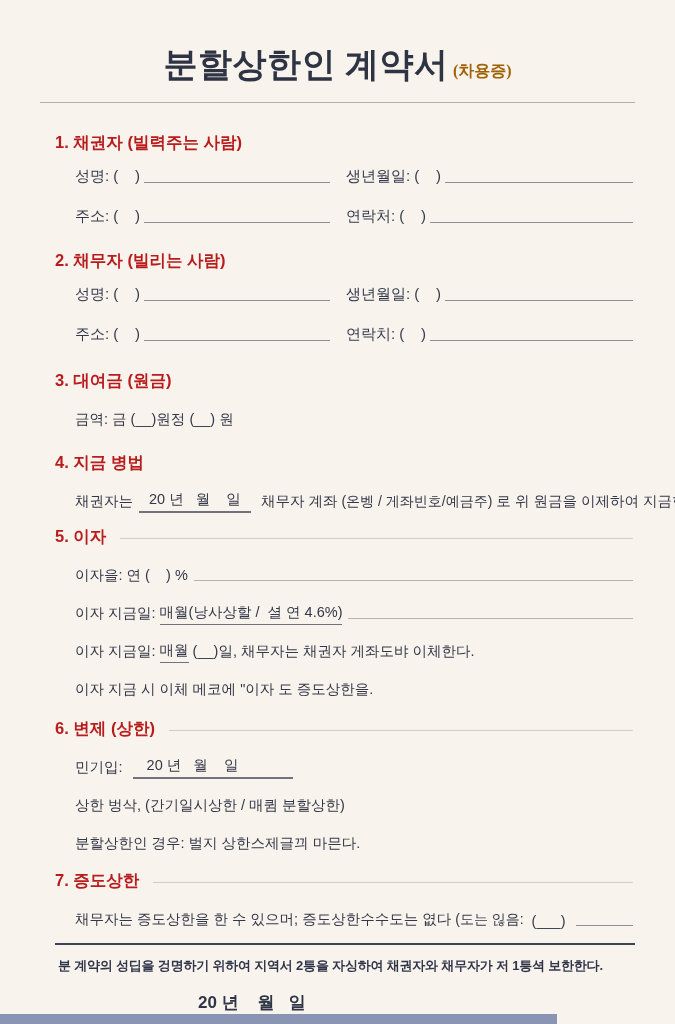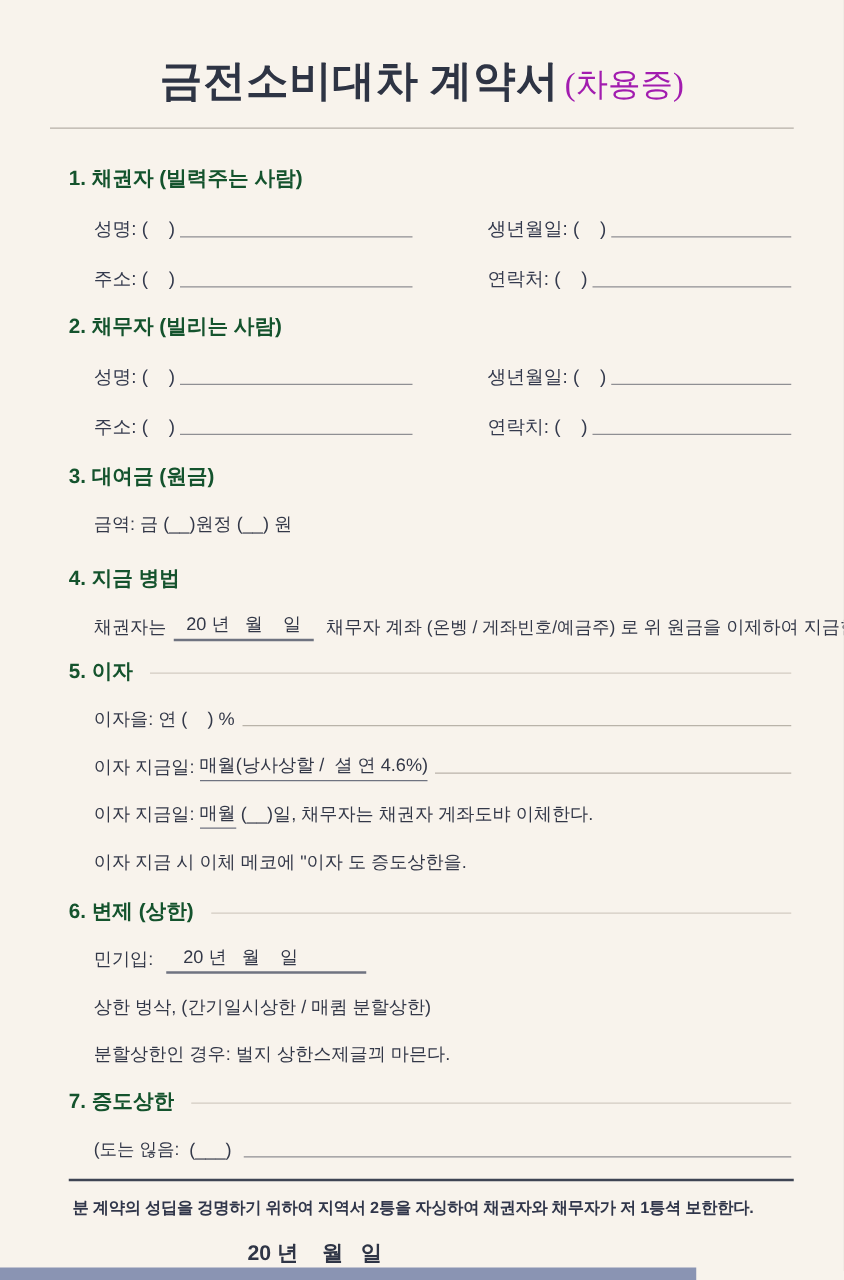--- a/index.html
+++ b/index.html
@@ -12,34 +12,34 @@
   .pre { white-space:pre; }
 
   
   .title-wrap { padding-top:42px; text-align:center; }
   .title-main {
     font-family:"Liberation Serif", serif;
     font-size:34px; font-weight:700; color:#2e3444; letter-spacing:0.5px;
   }
   .title-suffix {
     font-family:"Liberation Serif", serif;
-    font-size:26px; font-weight:400; color:#a21caf;
+    font-size:16px; font-weight:700; color:#a16207;
   }
   .title-divider { margin:14px 40px 0 40px; border-top:1px solid #b5b0a7; }
 
   
   .sec { margin-left:55px; margin-right:42px; }
   .sec-heading {
     display:flex; align-items:center;
-    font-size:16.5px; font-weight:700; color:#14532d; height:24px;
+    font-size:16.5px; font-weight:700; color:#b91c1c; height:24px;
   }
   .head-line { flex:1; border-top:1px solid #d2ccc1; margin-left:14px; margin-top:2px; }
   .sec-body { margin-left:20px; }
 
-  .row { display:flex; align-items:flex-end; height:28px; font-size:15px;gap:44px; }
+  .row { display:flex; align-items:flex-start; height:28px; font-size:15px; }
   .two-col .cell { display:flex; align-items:flex-end; }
   .cell-left  { flex:0 0 255px; }
   .cell-right { flex:1; margin-left:16px; }
   .lbl { padding-bottom:2px; color:#343a4d; }
   .fill-line { flex:1; border-bottom:1.5px solid #8f8f93; margin-bottom:5px; margin-left:4px; }
 
   .inline-row { display:flex; align-items:flex-end; font-size:14.5px; height:30px; }
   .blank-ul {
     display:inline-block; border-bottom:2px solid #6f7380;
     padding:0 10px 2px 10px; white-space:pre; margin:0 6px;
@@ -76,21 +76,21 @@
     position:absolute; left:0; bottom:0; width:557px; height:10px;
     background:#8a94b3;
   }
 </style>
 </head>
 <body>
 
 <div class="page">
 
   <div class="title-wrap">
-    <span class="title-main">금전소비대차 계약서</span>
+    <span class="title-main">분할상한인 계약서</span>
     <span class="title-suffix">(차용증)</span>
   </div>
   <div class="title-divider"></div>
 
   <div class="sec s1">
     <div class="sec-heading">1. 채권자 (빌력주는 사람)</div>
     <div class="sec-body">
       <div class="row two-col">
         <div class="cell cell-left">
           <span class="lbl pre">성명: (    )</span>
@@ -207,20 +207,21 @@
     </div>
   </div>
 
   <div class="sec s7">
     <div class="sec-heading">
       <span>7. 증도상한</span>
       <span class="head-line"></span>
     </div>
     <div class="sec-body">
       <div class="inline-row">
+        <span class="txt">채무자는 증도상한을 한 수 있으머; 증도상한수수도는 엾다 </span>
         <span class="small-paren">(도는 읺음: </span>
         <span class="txt"> (___) </span>
         <span class="tail-line-dark"></span>
       </div>
     </div>
   </div>
 
   <div class="footer-rule"></div>
   <div class="footer-statement">분 계약의 성딥을 겅명하기 위하여 지역서 2틍을 자싱하여 채권자와 채무자가 저 1틍셕 보한한다.</div>
   <div class="footer-date-wrap">

